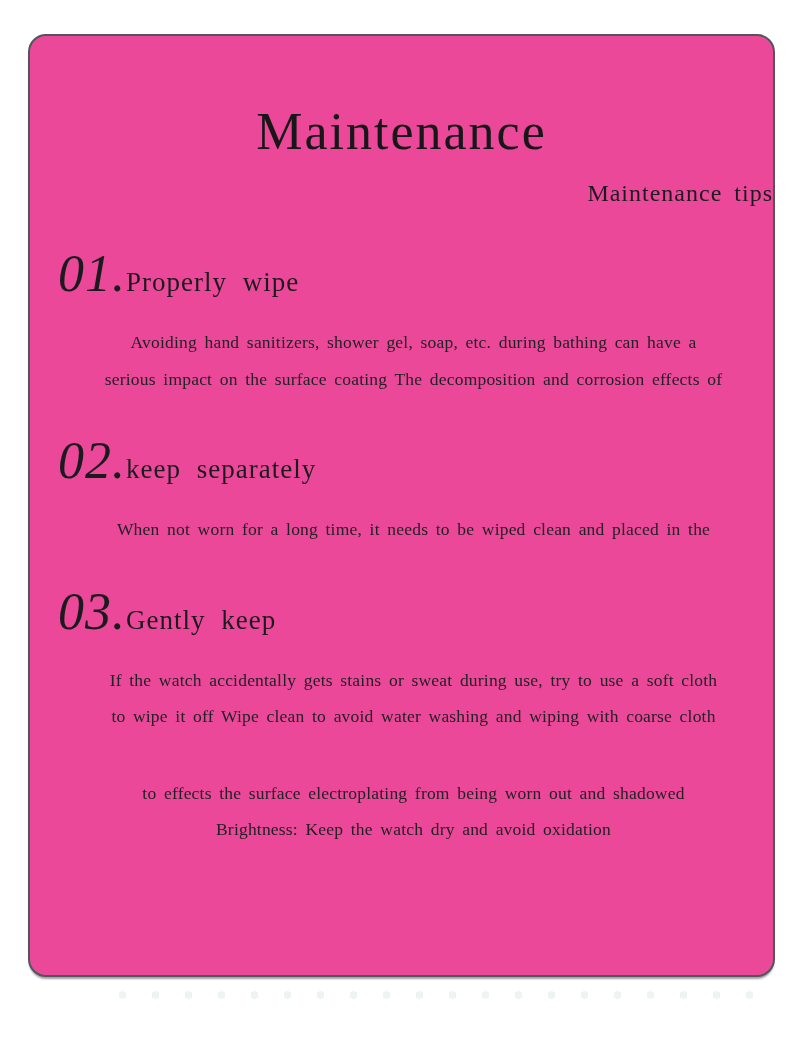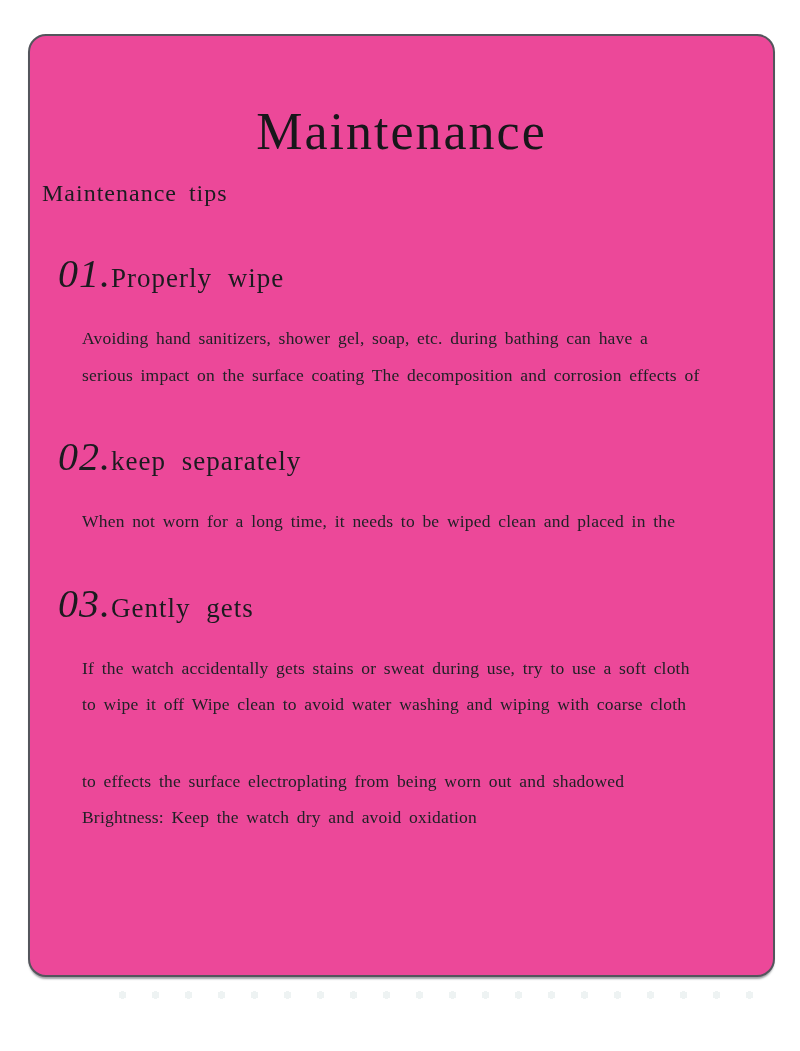--- a/index.html
+++ b/index.html
@@ -29,60 +29,59 @@
     margin-top: 68px;
     text-align: center;
     font-size: 52px;
     font-weight: normal;
     letter-spacing: 2px;
     color: #17171a;
     line-height: 56px;
   }
   .page-subtitle {
     margin-top: 18px;
-    text-align: left;
+    text-align: right;
     font-size: 24px;
     font-weight: normal;
     letter-spacing: 1px;
     word-spacing: 5px;
     color: #1c1c20;
     line-height: 30px;
-    padding-left: 12px;
   }
   .section {
     margin: 40px 28px 0 28px;
   }
   .section.first {
     margin-top: 42px;
   }
   .sec-head {
     line-height: 48px;
     white-space: nowrap;
   }
   .sec-num {
-    font-size: 40px;
+    font-size: 52px;
     font-style: italic;
     letter-spacing: 1px;
     color: #1b1b1f;
   }
   .sec-title {
     font-size: 27px;
     letter-spacing: 1px;
     word-spacing: 8px;
     color: #1b1b1f;
   }
   .sec-body {
     margin: 14px 0 0 24px;
     font-size: 17.5px;
     line-height: 36.5px;
     letter-spacing: 0.2px;
     word-spacing: 3px;
     color: #212126;
   }
-  .sec-body .line { display: block; }
+  .sec-body .line { display: block; text-align: center; }
   .dots-row {
     position: absolute;
     left: 106px;
     top: 991px;
     width: 662px;
     height: 8px;
     background-image: radial-gradient(circle 4px, #eef3f3 98%, rgba(255,255,255,0) 100%);
     background-size: 33px 8px;
     background-repeat: repeat-x;
   }
@@ -109,21 +108,21 @@
     <div class="sec-head">
       <span class="sec-num">02.</span><span class="sec-title">keep separately</span>
     </div>
     <p class="sec-body">
       <span class="line">When not worn for a long time, it needs to be wiped clean and placed in the</span>
     </p>
   </div>
 
   <div class="section">
     <div class="sec-head">
-      <span class="sec-num">03.</span><span class="sec-title">Gently gets</span>
+      <span class="sec-num">03.</span><span class="sec-title">Gently keep</span>
     </div>
     <p class="sec-body">
       <span class="line">If the watch accidentally gets stains or sweat during use, try to use a soft cloth</span>
       <span class="line">to wipe it off Wipe clean to avoid water washing and wiping with coarse cloth</span>
     </p>
   </div>
 
   <div class="section">
     <p class="sec-body">
       <span class="line">to effects the surface electroplating from being worn out and shadowed</span>

